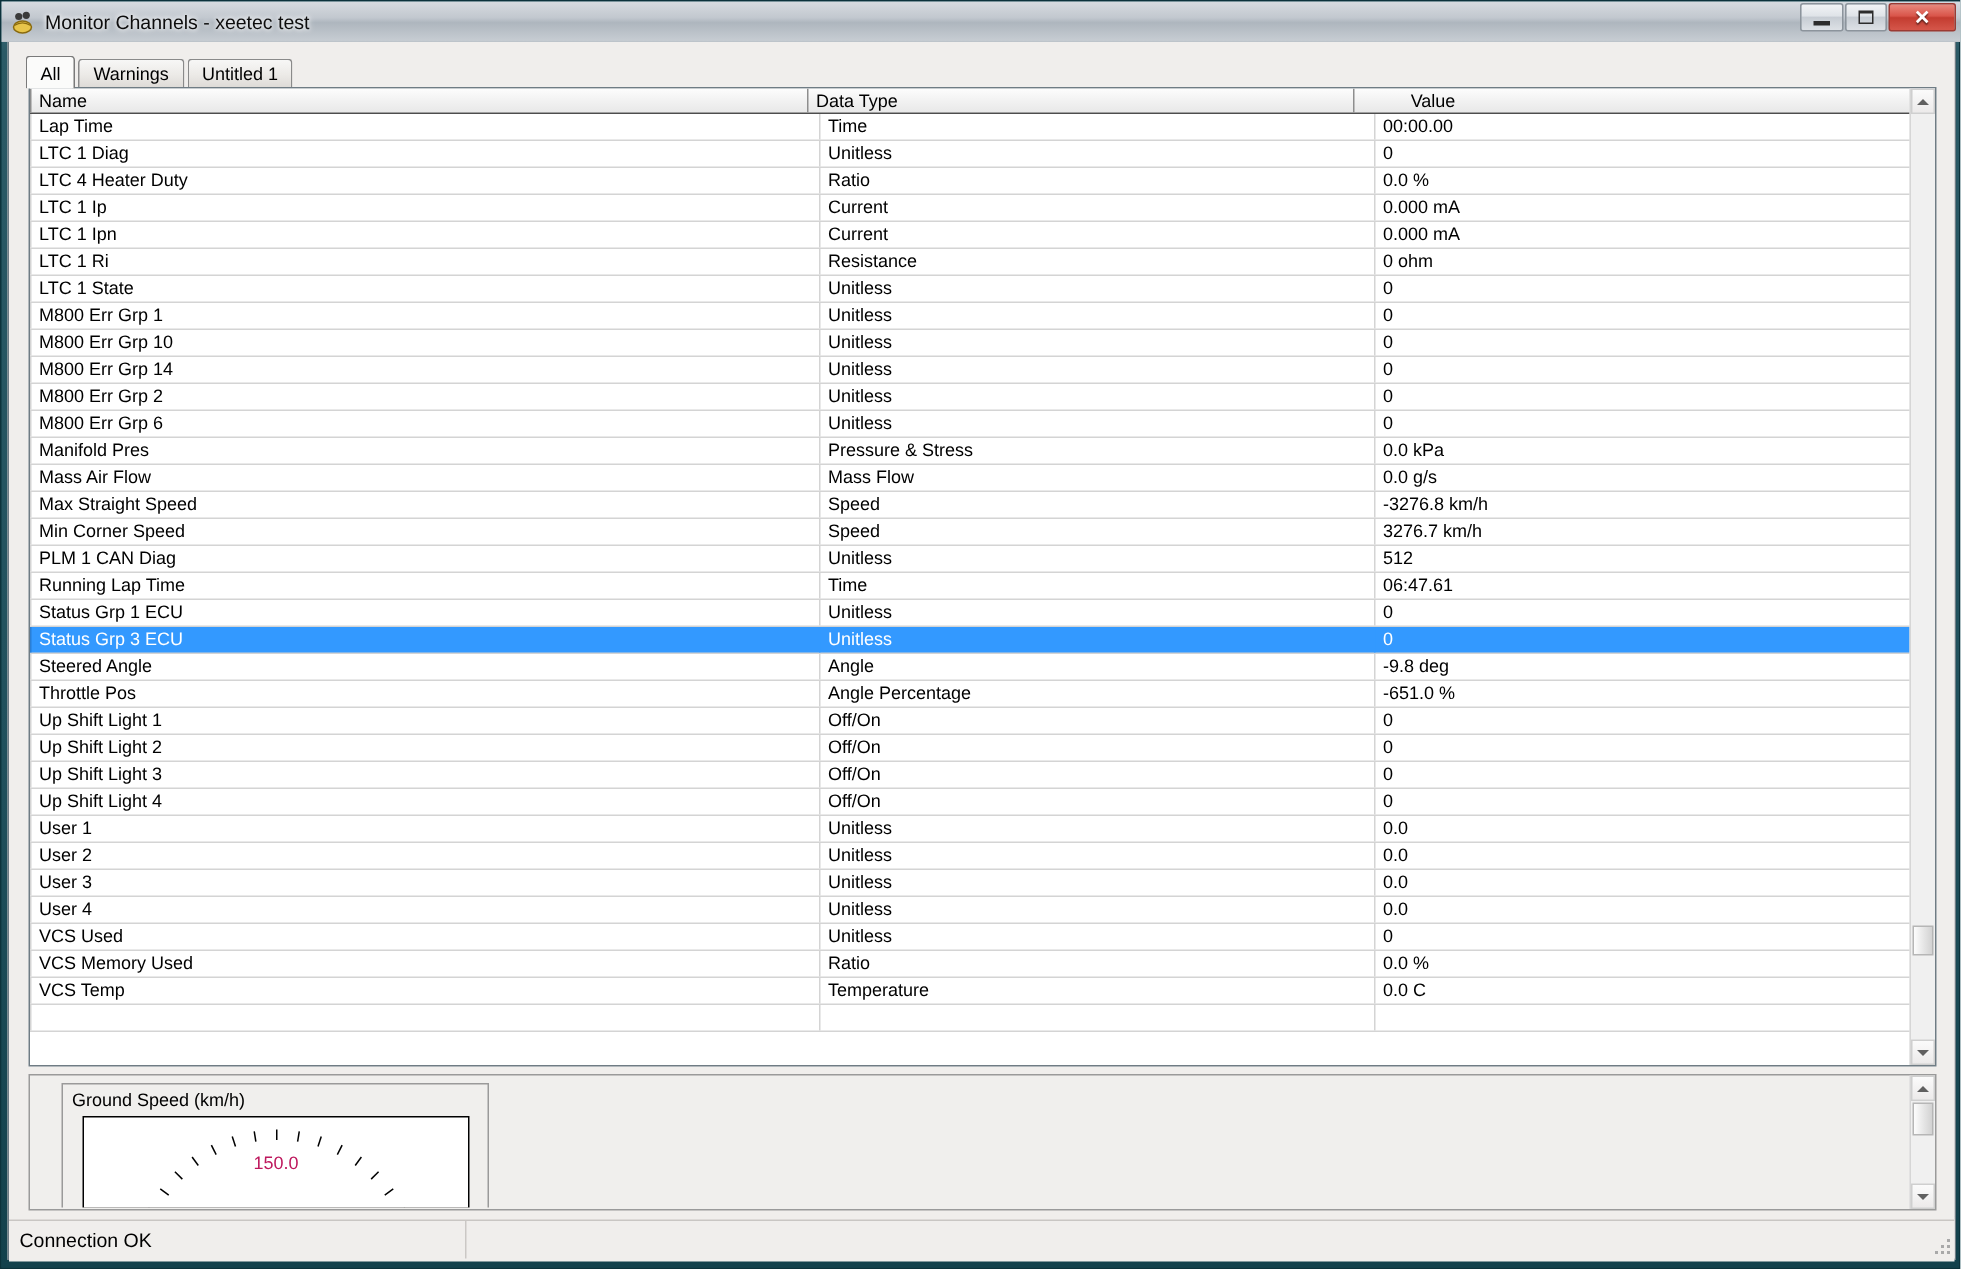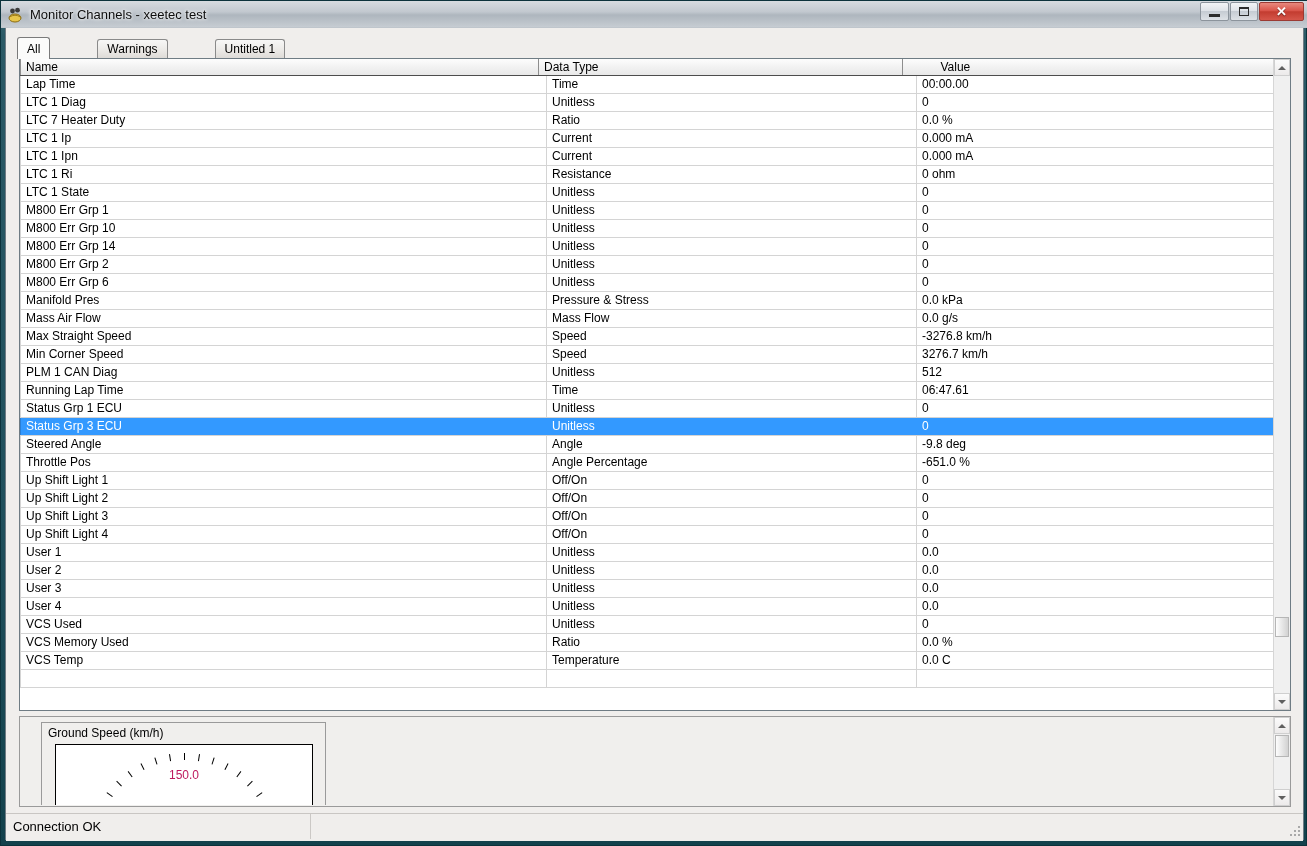--- a/index.html
+++ b/index.html
@@ -96,21 +96,20 @@
   }
 
   
   .tabstrip {
     position: absolute;
     left: 11px; top: 9px;
     height: 21px;
     display: flex;
     align-items: flex-end;
     z-index: 3;
-    gap: 45px;
   }
   .tab {
     height: 19px;
     padding: 0 9px;
     box-sizing: border-box;
     display: flex; align-items: center;
     font-size: 12px;
     background: linear-gradient(to bottom, #f7f7f6 0%, #eceae7 55%, #dedbd7 100%);
     border: 1px solid #8a8a8a;
     border-bottom: none;
@@ -402,21 +401,21 @@
                 <div class="gcell c-name">Lap Time</div>
                 <div class="gcell c-type">Time</div>
                 <div class="gcell c-value">00:00.00</div>
               </div>
               <div class="grow">
                 <div class="gcell c-name">LTC 1 Diag</div>
                 <div class="gcell c-type">Unitless</div>
                 <div class="gcell c-value">0</div>
               </div>
               <div class="grow">
-                <div class="gcell c-name">LTC 7 Heater Duty</div>
+                <div class="gcell c-name">LTC 4 Heater Duty</div>
                 <div class="gcell c-type">Ratio</div>
                 <div class="gcell c-value">0.0 %</div>
               </div>
               <div class="grow">
                 <div class="gcell c-name">LTC 1 Ip</div>
                 <div class="gcell c-type">Current</div>
                 <div class="gcell c-value">0.000 mA</div>
               </div>
               <div class="grow">
                 <div class="gcell c-name">LTC 1 Ipn</div>

